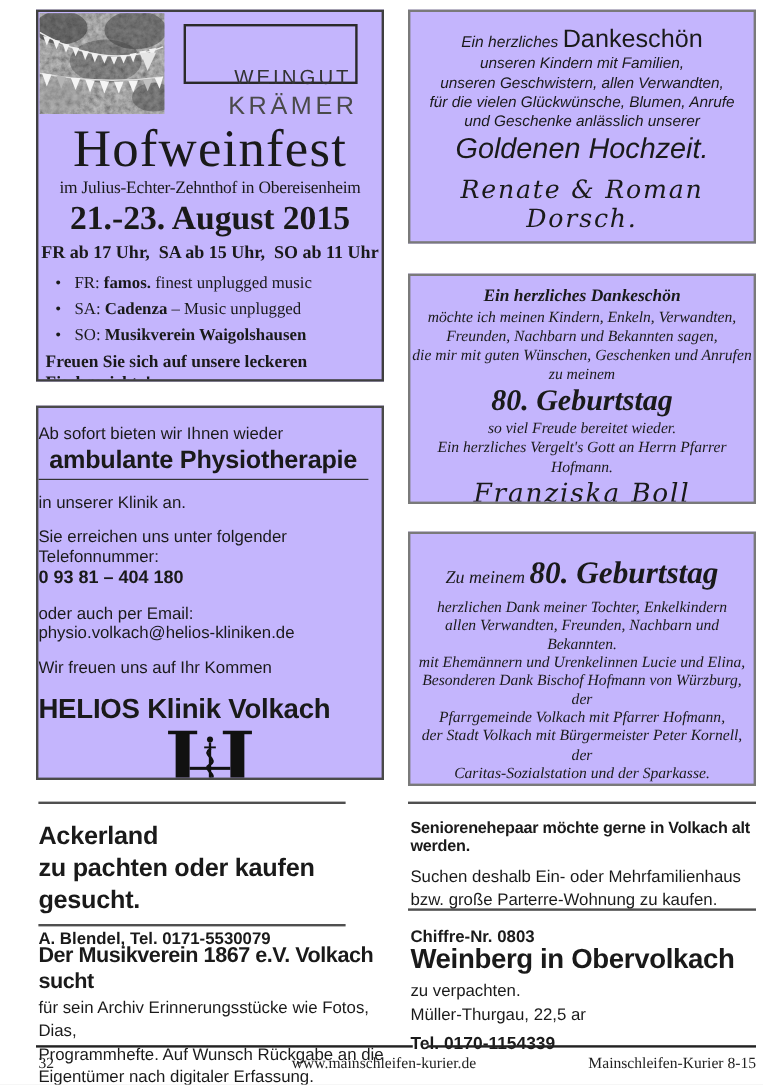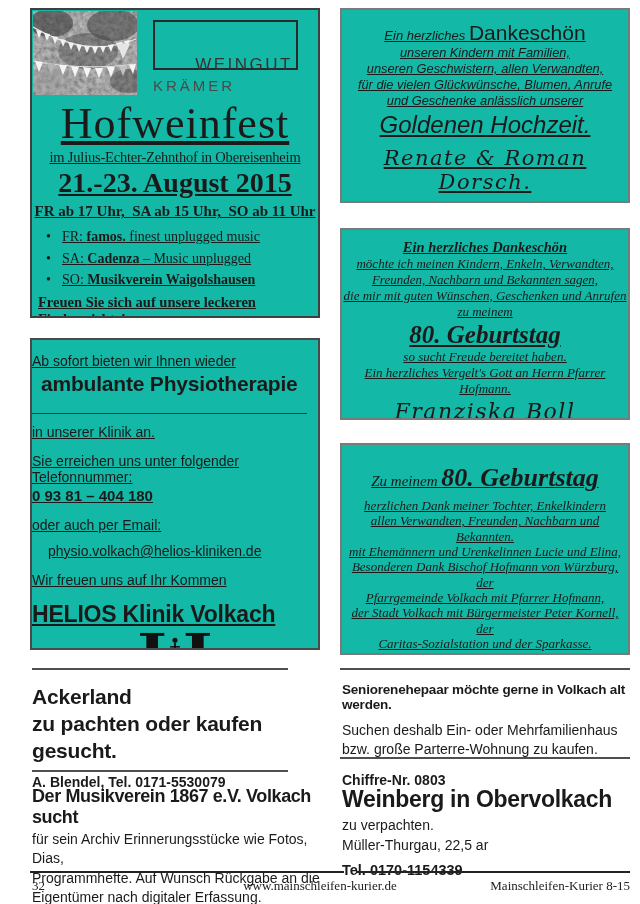--- a/index.html
+++ b/index.html
@@ -1,52 +1,52 @@
 <!DOCTYPE html>
 <html><head>
 <meta charset="utf-8">
 <style>
   html,body { margin:0; padding:0; background:#e8e8e8; }
   .page {
     position:relative; width:640px; height:904px; margin:0 auto;
     background:#ffffff; color:#1a1a1a; overflow:hidden;
     font-family:"Liberation Serif", serif;
   }
-  .box { position:absolute; background:#14b8a6; overflow:hidden; box-sizing:border-box;text-decoration:underline; }
+  .box { position:absolute; background:#c4b5fd; overflow:hidden; box-sizing:border-box; }
 
   
   #box-hofweinfest { left:30px; top:8px; width:290px; height:310px; border:2px solid #3f3f3f; }
   .hw-header { position:relative; height:88px; }
   .hw-photo { position:absolute; left:1px; top:1px; width:104px; height:84px; display:block; }
   .hw-brand { position:absolute; left:121px; top:10px; width:146px; }
   .hw-brand-rect { position:relative; width:141px; height:46px; border:2px solid #2a2a2a; }
   .hw-brand-weingut {
     position:absolute; right:3px; bottom:-7px;
     font-family:"Liberation Sans", sans-serif; font-size:17px; letter-spacing:2.5px; color:#333;
   }
   .hw-brand-kraemer {
-    margin-top:7px; padding-right:1px;
-    font-family:"Liberation Sans", sans-serif; font-size:15px; letter-spacing:3px; color:#4a4a4a;
+    margin-top:7px; text-align:right; padding-right:1px;
+    font-family:"Liberation Sans", sans-serif; font-size:21px; letter-spacing:3px; color:#4a4a4a;
   }
   .hw-title { font-size:44px; line-height:1.02; text-align:center; margin-top:4px; letter-spacing:1px; }
   .hw-subtitle { font-size:14.5px; text-align:center; margin-top:2px; letter-spacing:-0.2px; }
   .hw-dates { font-size:28px; font-weight:bold; text-align:center; margin-top:2px; line-height:1.05; }
   .hw-hours { font-size:15px; font-weight:bold; text-align:center; margin-top:6px; white-space:pre; }
   .hw-list { list-style:none; margin:6px 6px 0 10px; padding:0; font-size:14px; line-height:1.52; }
   .hw-list li::before { content:"•"; display:inline-block; width:16px; padding-left:4px; }
   .hw-fish { font-weight:bold; font-size:14.5px; margin:4px 6px 0 6px; padding-bottom:3px; border-bottom:1.5px solid #222; }
 
   
   #box-physio { left:30px; top:338px; width:290px; height:312px; border:2px solid #4a4a4a;
     font-family:"Liberation Sans", sans-serif; }
   .ph-intro { font-size:14px; margin-top:13px; }
   .ph-title { display:inline-block; font-size:21px; font-weight:bold; letter-spacing:-0.2px;
-    border-bottom:1.5px solid #333; padding:1px 9px 17px 9px; margin-top:2px; }
+    border-bottom:1.5px solid #333; padding:1px 9px 3px 9px; margin-top:2px; }
   .ph-line { font-size:14px; }
-  .m10 { margin-top:10px; } .m13 { margin-top:13px; } .m2 { margin-top:10px;padding-left:16px; }
+  .m10 { margin-top:10px; } .m13 { margin-top:13px; } .m2 { margin-top:0; }
   .ph-phone { font-size:15px; font-weight:bold; margin-top:2px; }
   .ph-clinic { font-size:23px; font-weight:bold; margin-top:13px; letter-spacing:-0.2px; }
   .ph-logo { display:block; margin:3px auto 0 auto; }
 
   
   #box-gold { left:340px; top:8px; width:290px; height:195px; border:2px solid #7a7a7a;
     font-family:"Liberation Sans", sans-serif; text-align:center; }
   .gd-leadline { margin-top:11px; }
   .gd-lead { font-size:13px; font-style:italic; }
   .gd-lead-big { font-size:21px; }
@@ -220,21 +220,21 @@
 
   </div>
 
   <div class="box" id="box-boll">
     <div class="bl-lead">Ein herzliches Dankeschön</div>
     <div class="bl-line">möchte ich meinen Kindern, Enkeln, Verwandten,</div>
     <div class="bl-line">Freunden, Nachbarn und Bekannten sagen,</div>
     <div class="bl-line">die mir mit guten Wünschen, Geschenken und Anrufen</div>
     <div class="bl-line">zu meinem</div>
     <div class="bl-event">80. Geburtstag</div>
-    <div class="bl-line">so sucht Freude bereitet haben.</div>
+    <div class="bl-line">so viel Freude bereitet wieder.</div>
     <div class="bl-line">Ein herzliches Vergelt's Gott an Herrn Pfarrer Hofmann.</div>
     <div class="bl-sig script">Franziska Boll</div>
 
   </div>
 
   <div class="box" id="box-hollaschke">
     <div class="hk-head"><span class="hk-lead">Zu meinem </span><span class="hk-event">80. Geburtstag</span></div>
     <div class="hk-body">
       <div class="hk-line">herzlichen Dank meiner Tochter, Enkelkindern</div>
       <div class="hk-line">allen Verwandten, Freunden, Nachbarn und Bekannten.</div>

